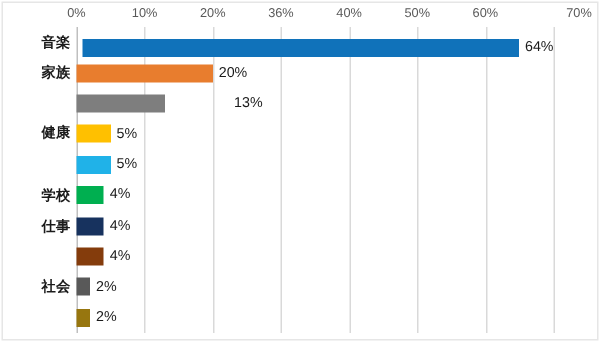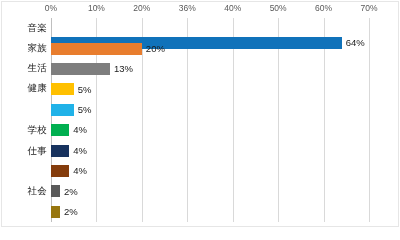--- a/index.html
+++ b/index.html
@@ -122,71 +122,71 @@
     position: absolute;
     right: 0;
     height: 20.4px;
     display: flex;
     align-items: center;
     justify-content: flex-end;
     font-size: 9.5px;
     color: #1a1a1a;
     white-space: nowrap;
     letter-spacing: 0.2px;
+    font-weight: bold;
   }
 </style>
 </head>
 <body>
 
 <div id="chart-root">
 
   <div class="chart-frame"></div>
 
   <div class="axis-top">
       <div class="axis-tick-label" style="left: 51px; color: rgb(89, 89, 89);">0%</div>
       <div class="axis-tick-label" style="left: 96.4286px; color: rgb(89, 89, 89);">10%</div>
       <div class="axis-tick-label" style="left: 141.857px; color: rgb(89, 89, 89);">20%</div>
       <div class="axis-tick-label" style="left: 187.286px; color: rgb(89, 89, 89);">36%</div>
       <div class="axis-tick-label" style="left: 232.714px; color: rgb(89, 89, 89);">40%</div>
       <div class="axis-tick-label" style="left: 278.143px; color: rgb(89, 89, 89);">50%</div>
       <div class="axis-tick-label" style="left: 323.571px; color: rgb(89, 89, 89);">60%</div>
-      <div class="axis-tick-label" style="left: 369px; color: rgb(89, 89, 89); text-align: center;">70%</div>
+      <div class="axis-tick-label" style="left: 386px; color: rgb(89, 89, 89); text-align: center;">70%</div>
     </div>
 
   <div class="cat-labels">
       <div class="cat-label" style="top: 0px; height: 20.4px; color: rgb(26, 26, 26);">音楽</div>
       <div class="cat-label" style="top: 20.4px; height: 20.4px; color: rgb(26, 26, 26);">家族</div>
-      <div class="cat-label" style="top: 40.8px; height: 20.4px; color: rgb(26, 26, 26);">生活</div>
       <div class="cat-label" style="top: 60px; height: 20.4px; color: rgb(26, 26, 26);">健康</div>
       <div class="cat-label" style="top: 102px; height: 20.4px; color: rgb(26, 26, 26);">学校</div>
       <div class="cat-label" style="top: 123px; height: 20.4px; color: rgb(26, 26, 26);">仕事</div>
       <div class="cat-label" style="top: 163.2px; height: 20.4px; color: rgb(26, 26, 26);">社会</div>
     </div>
 
   <div class="plot-area">
     <div class="gridlines">
         <div class="axis-line" style="left: 0px; background: rgb(191, 191, 191);"></div>
         <div class="gridline" style="left: 45.4286px; background: rgb(217, 217, 217);"></div>
         <div class="gridline" style="left: 90.8571px; background: rgb(217, 217, 217);"></div>
         <div class="gridline" style="left: 136.286px; background: rgb(217, 217, 217);"></div>
         <div class="gridline" style="left: 181.714px; background: rgb(217, 217, 217);"></div>
         <div class="gridline" style="left: 227.143px; background: rgb(217, 217, 217);"></div>
         <div class="gridline" style="left: 272.571px; background: rgb(217, 217, 217);"></div>
         <div class="gridline" style="left: 318px; background: rgb(217, 217, 217);"></div>
       </div>
     <div class="rows">
-        <div class="bar-row" style="top: 15px; height: 20.4px;">
+        <div class="bar-row" style="top: 4px; height: 20.4px; justify-content: flex-end;">
           <div class="bar" style="width: 290.743px; background: rgb(16, 114, 186);"></div>
           <span class="bar-value" style="color: rgb(26, 26, 26);">64%</span>
         </div>
         <div class="bar-row" style="top: 20.4px; height: 20.4px;">
           <div class="bar" style="width: 90.8571px; background: rgb(232, 125, 46);"></div>
           <span class="bar-value" style="color: rgb(26, 26, 26);">20%</span>
         </div>
-        <div class="bar-row" style="top: 40.8px; height: 20.4px;">
+        <div class="bar-row" style="top: 40.8px; height: 20.4px; gap: 42px;">
           <div class="bar" style="width: 59.0571px; background: rgb(126, 126, 126);"></div>
           <span class="bar-value" style="color: rgb(26, 26, 26);">13%</span>
         </div>
         <div class="bar-row" style="top: 61.2px; height: 20.4px;">
           <div class="bar" style="width: 22.7143px; background: rgb(255, 192, 0);"></div>
           <span class="bar-value" style="color: rgb(26, 26, 26);">5%</span>
         </div>
         <div class="bar-row" style="top: 81.6px; height: 20.4px;">
           <div class="bar" style="width: 22.7143px; background: rgb(32, 178, 232);"></div>
           <span class="bar-value" style="color: rgb(26, 26, 26);">5%</span>

